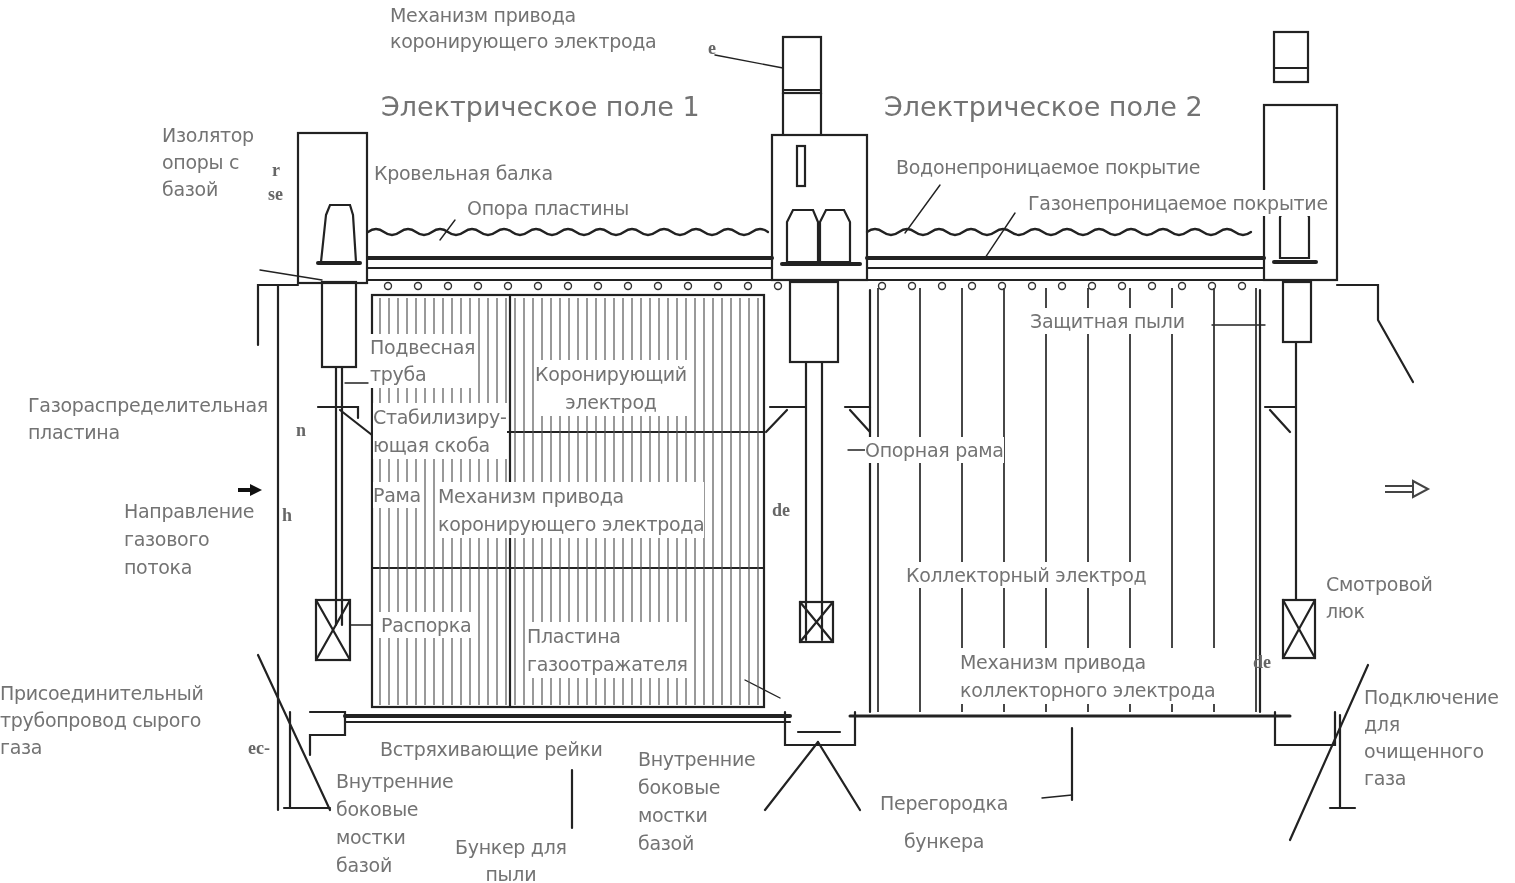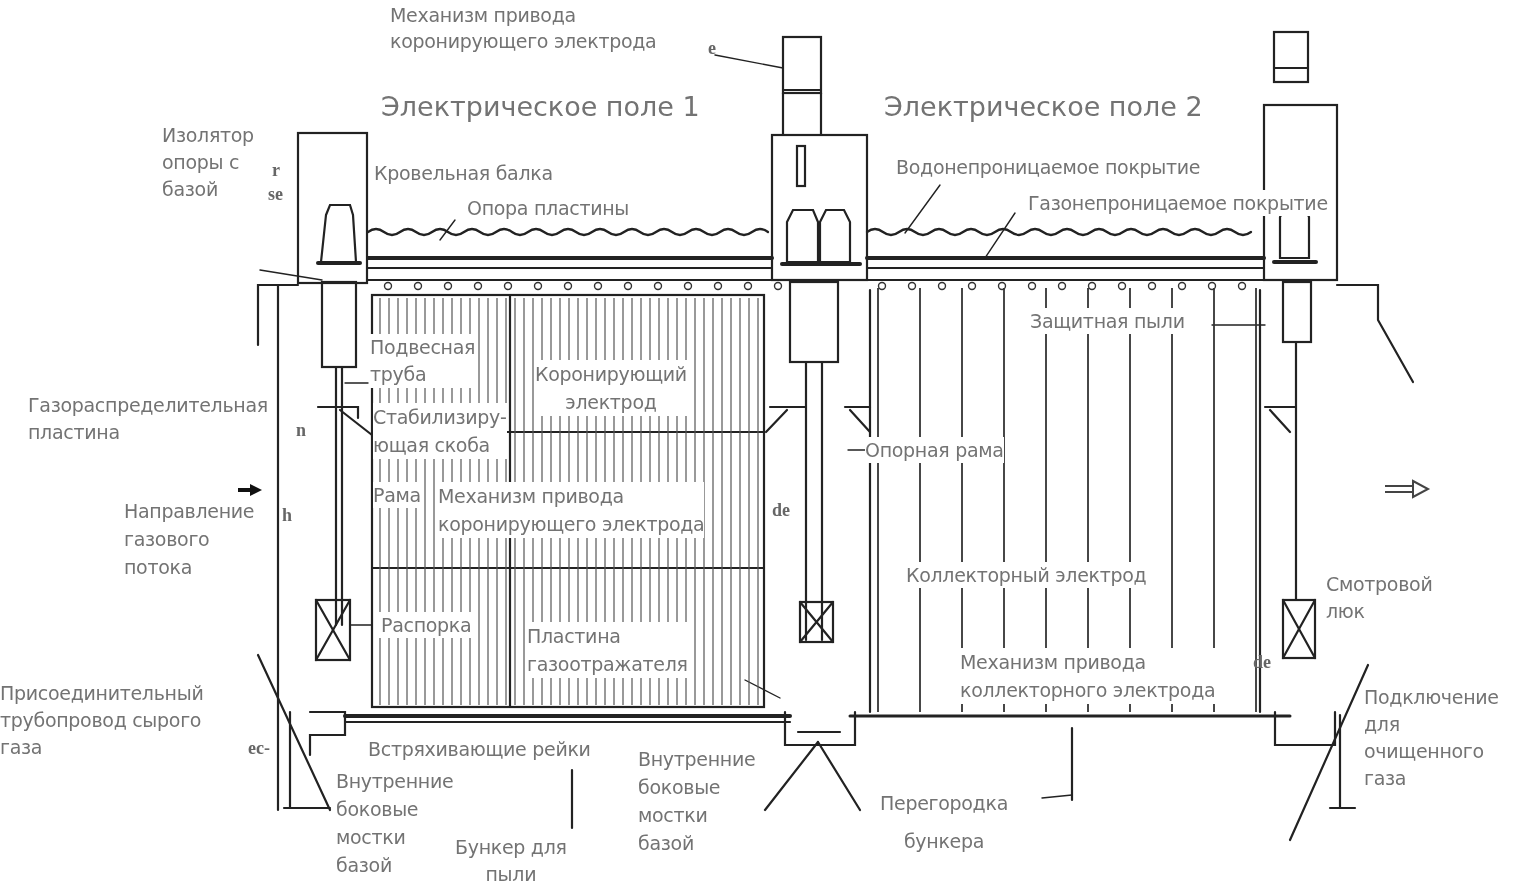--- a/index.html
+++ b/index.html
@@ -249,21 +249,21 @@
 <div class="lbl" style="left:1326px;top:571px;line-height:27px;">Смотровой
 люк</div>
 <div class="lbl" style="left:374px;top:612px;padding-left:7px;">Распорка</div>
 <div class="lbl" style="left:527px;top:622px;line-height:28px;">Пластина
 газоотражателя</div>
 <div class="lbl" style="left:960px;top:648px;line-height:28px;">Механизм привода
 коллекторного электрода</div>
 <div class="lbl" style="left:0px;top:680px;line-height:27px;">Присоединительный
 трубопровод сырого
 газа</div>
-<div class="lbl" style="left:368px;top:736px;">Встряхивающие рейки</div>
+<div class="lbl" style="left:380px;top:736px;">Встряхивающие рейки</div>
 <div class="lbl" style="left:336px;top:767px;line-height:28px;">Внутренние
 боковые
 мостки
 базой</div>
 <div class="lbl" style="left:638px;top:745px;line-height:28px;">Внутренние
 боковые
 мостки
 базой</div>
 <div class="lbl center" style="left:880px;top:784px;line-height:38px;">Перегородка
 бункера</div>

